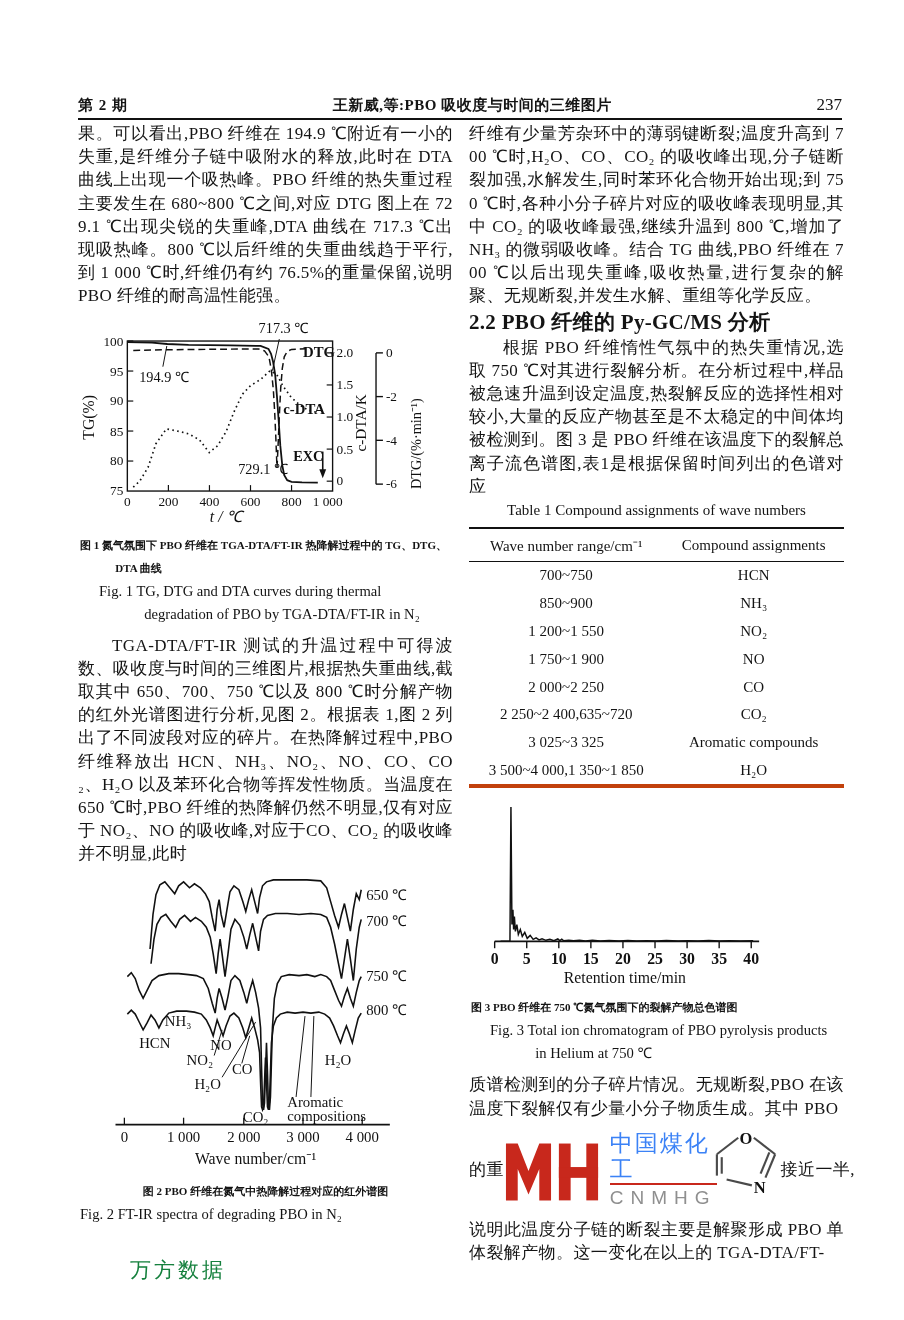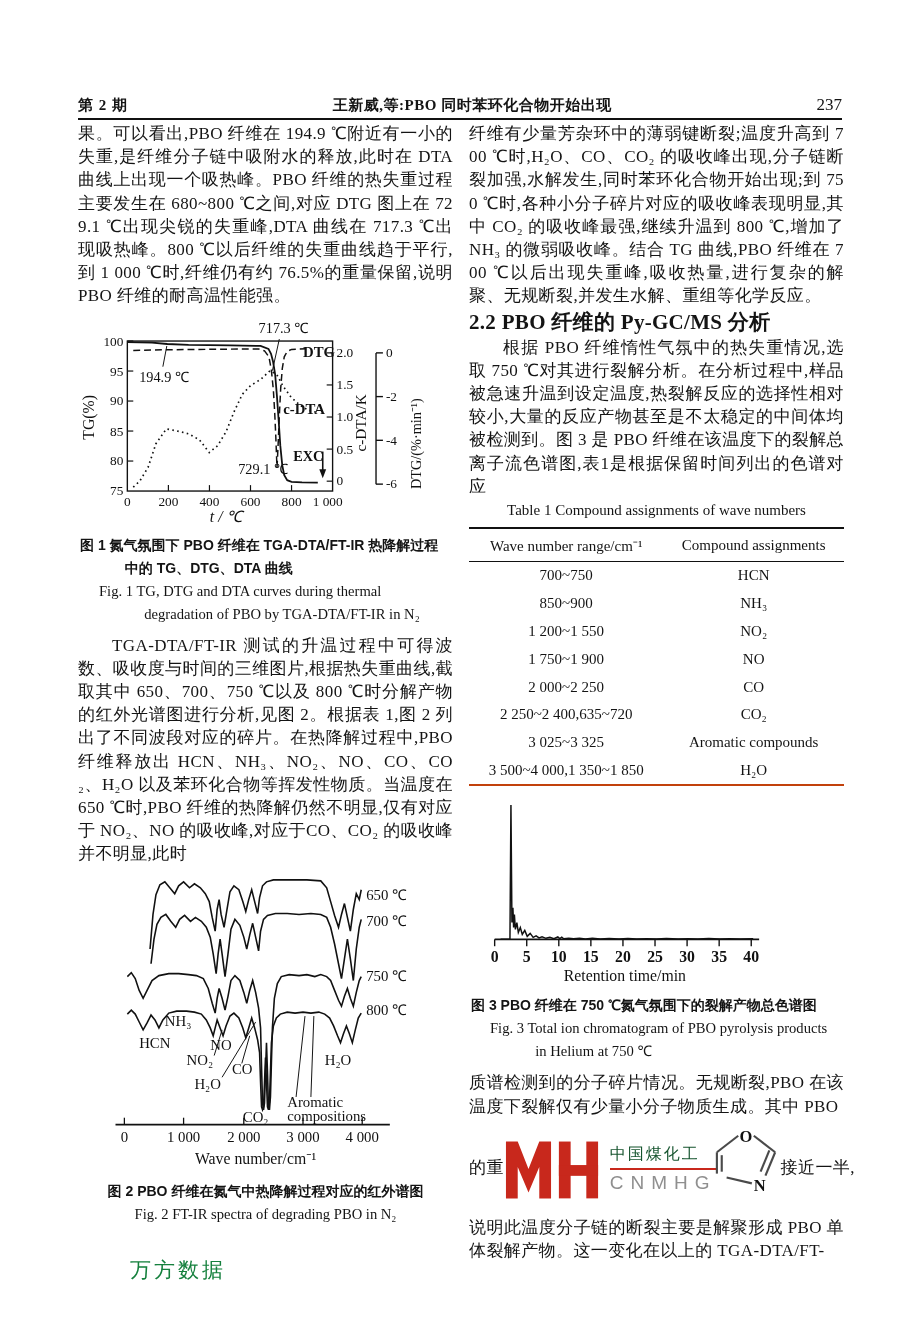--- a/index.html
+++ b/index.html
@@ -23,51 +23,51 @@
   p.body-text {
     font-size:17px; line-height:23.2px; text-align:justify;
     letter-spacing:0.4px; word-break:break-all;
   }
   p.indent { text-indent:2em; }
   .sec-heading { font-size:21px; font-weight:bold; line-height:28px; letter-spacing:0.3px; }
   
   .figure { margin:4px 0 2px 0; }
   svg text { font-family:"Liberation Serif", serif; fill:#111; }
   .cap { font-size:14.6px; line-height:23px; padding-left:3.2em; text-indent:-3.2em; }
-  .cap.zh { font-weight:bold; font-family:Liberation Sans, sans-serif; font-size:14px; }
+  .cap.zh { font-weight:bold; font-family:Liberation Serif, serif; font-size:11px; }
   .cap.center { text-align:left; padding-left:4.4em; text-indent:-3.1em; }
   .cap-wrap { margin:4px 2px 8px 2px; }
   
   .tbl-title-zh { text-align:center; font-size:14.4px; font-weight:bold;
                   font-family:"Liberation Sans", sans-serif; line-height:24px; margin-top:2px; }
   .tbl-title-en { text-align:center; font-size:15px; line-height:24px; margin-bottom:5px; }
   table.data { width:100%; border-collapse:collapse; font-size:15px;
-               border-top:2px solid #111; border-bottom:2px solid #c2410c; }
+               border-top:2px solid #111; border-bottom:4px solid #c2410c; }
   table.data thead th { font-weight:normal; padding:6px 2px; border-bottom:1.6px solid #111; }
   table.data td { text-align:center; padding:5.4px 2px; }
   
   .wm-row { display:flex; align-items:center; margin:6px 0 4px 0; height:88px; position:relative; }
   .wm-before, .wm-after { font-size:17px; letter-spacing:0.4px; white-space:nowrap; }
   .wm-mid { display:flex; flex-direction:column; margin:0 2px 0 8px; }
-  .wm-brand { font-family:"Liberation Sans", sans-serif; font-size:16px; color:#14532d; letter-spacing:2px; line-height:26px; }
+  .wm-brand { font-family:"Liberation Sans", sans-serif; font-size:23px; color:#3b82f6; letter-spacing:2px; line-height:26px; }
   .wm-underline { height:2.5px; background:#c8281c; margin:1px 0 2px 0; }
   .wm-sub { font-family:"Liberation Sans", sans-serif; font-size:19px; color:#8f8f8f; letter-spacing:7px; line-height:22px; }
   .wm-ring { margin:0 -4px 14px -10px; }
   
   .footer-wm {
     position:absolute; left:84px; top:1256px; font-size:21px; color:#15803d;
     font-family:"Liberation Sans", sans-serif; letter-spacing:3px;margin-left:46px;
   }
 </style>
 </head>
 <body>
 
 <div class="header">
   <span class="hdr-issue">第 2 期</span>
-  <span class="hdr-title">王新威,等:PBO 同时苯环化合物开始出现</span>
+  <span class="hdr-title">王新威,等:PBO 吸收度与时间的三维图片</span>
   <span class="hdr-page">237</span>
 </div>
 
 <div class="cols">
 
   <div class="col">
     <p class="body-text">果。可以看出,PBO 纤维在 194.9 ℃附近有一小的失重,是纤维分子链中吸附水的释放,此时在 DTA 曲线上出现一个吸热峰。PBO 纤维的热失重过程主要发生在 680~800 ℃之间,对应 DTG 图上在 729.1 ℃出现尖锐的失重峰,DTA 曲线在 717.3 ℃出现吸热峰。800 ℃以后纤维的失重曲线趋于平行,到 1 000 ℃时,纤维仍有约 76.5%的重量保留,说明 PBO 纤维的耐高温性能强。</p>
 
     <div class="figure">
       <svg width="375" height="214" viewBox="0 0 380 214">
@@ -209,21 +209,21 @@
           <text x="107" y="276">1 000</text>
           <text x="168" y="276">2 000</text>
           <text x="228" y="276">3 000</text>
           <text x="288" y="276">4 000</text>
         </g>
         <text x="180" y="298" font-size="16" text-anchor="middle">Wave number/cm⁻¹</text>
       </svg>
     </div>
     <div class="cap-wrap">
       <div class="cap zh" style="text-align:center; padding-left:0; text-indent:0;">图 2  PBO 纤维在氮气中热降解过程对应的红外谱图</div>
-      <div class="cap en" style="text-align:center; padding-left:0; text-indent:0;">Fig. 2  FT-IR spectra of degrading PBO in N₂</div>
+      <div class="cap en" style="text-align:left; padding-left:0; text-indent:0;">Fig. 2  FT-IR spectra of degrading PBO in N₂</div>
     </div>
   </div>
 
   <div class="col">
     <p class="body-text">纤维有少量芳杂环中的薄弱键断裂;温度升高到 700 ℃时,H₂O、CO、CO₂ 的吸收峰出现,分子链断裂加强,水解发生,同时苯环化合物开始出现;到 750 ℃时,各种小分子碎片对应的吸收峰表现明显,其中 CO₂ 的吸收峰最强,继续升温到 800 ℃,增加了 NH₃ 的微弱吸收峰。结合 TG 曲线,PBO 纤维在 700 ℃以后出现失重峰,吸收热量,进行复杂的解聚、无规断裂,并发生水解、重组等化学反应。</p>
     <div class="sec-heading">2.2  PBO 纤维的 Py-GC/MS 分析</div>
     <p class="body-text indent">根据 PBO 纤维惰性气氛中的热失重情况,选取 750 ℃对其进行裂解分析。在分析过程中,样品被急速升温到设定温度,热裂解反应的选择性相对较小,大量的反应产物甚至是不太稳定的中间体均被检测到。图 3 是 PBO 纤维在该温度下的裂解总离子流色谱图,表1是根据保留时间列出的色谱对应</p>
 
     <div class="tbl-title-en">Table 1  Compound assignments of wave numbers</div>
     <table class="data">

